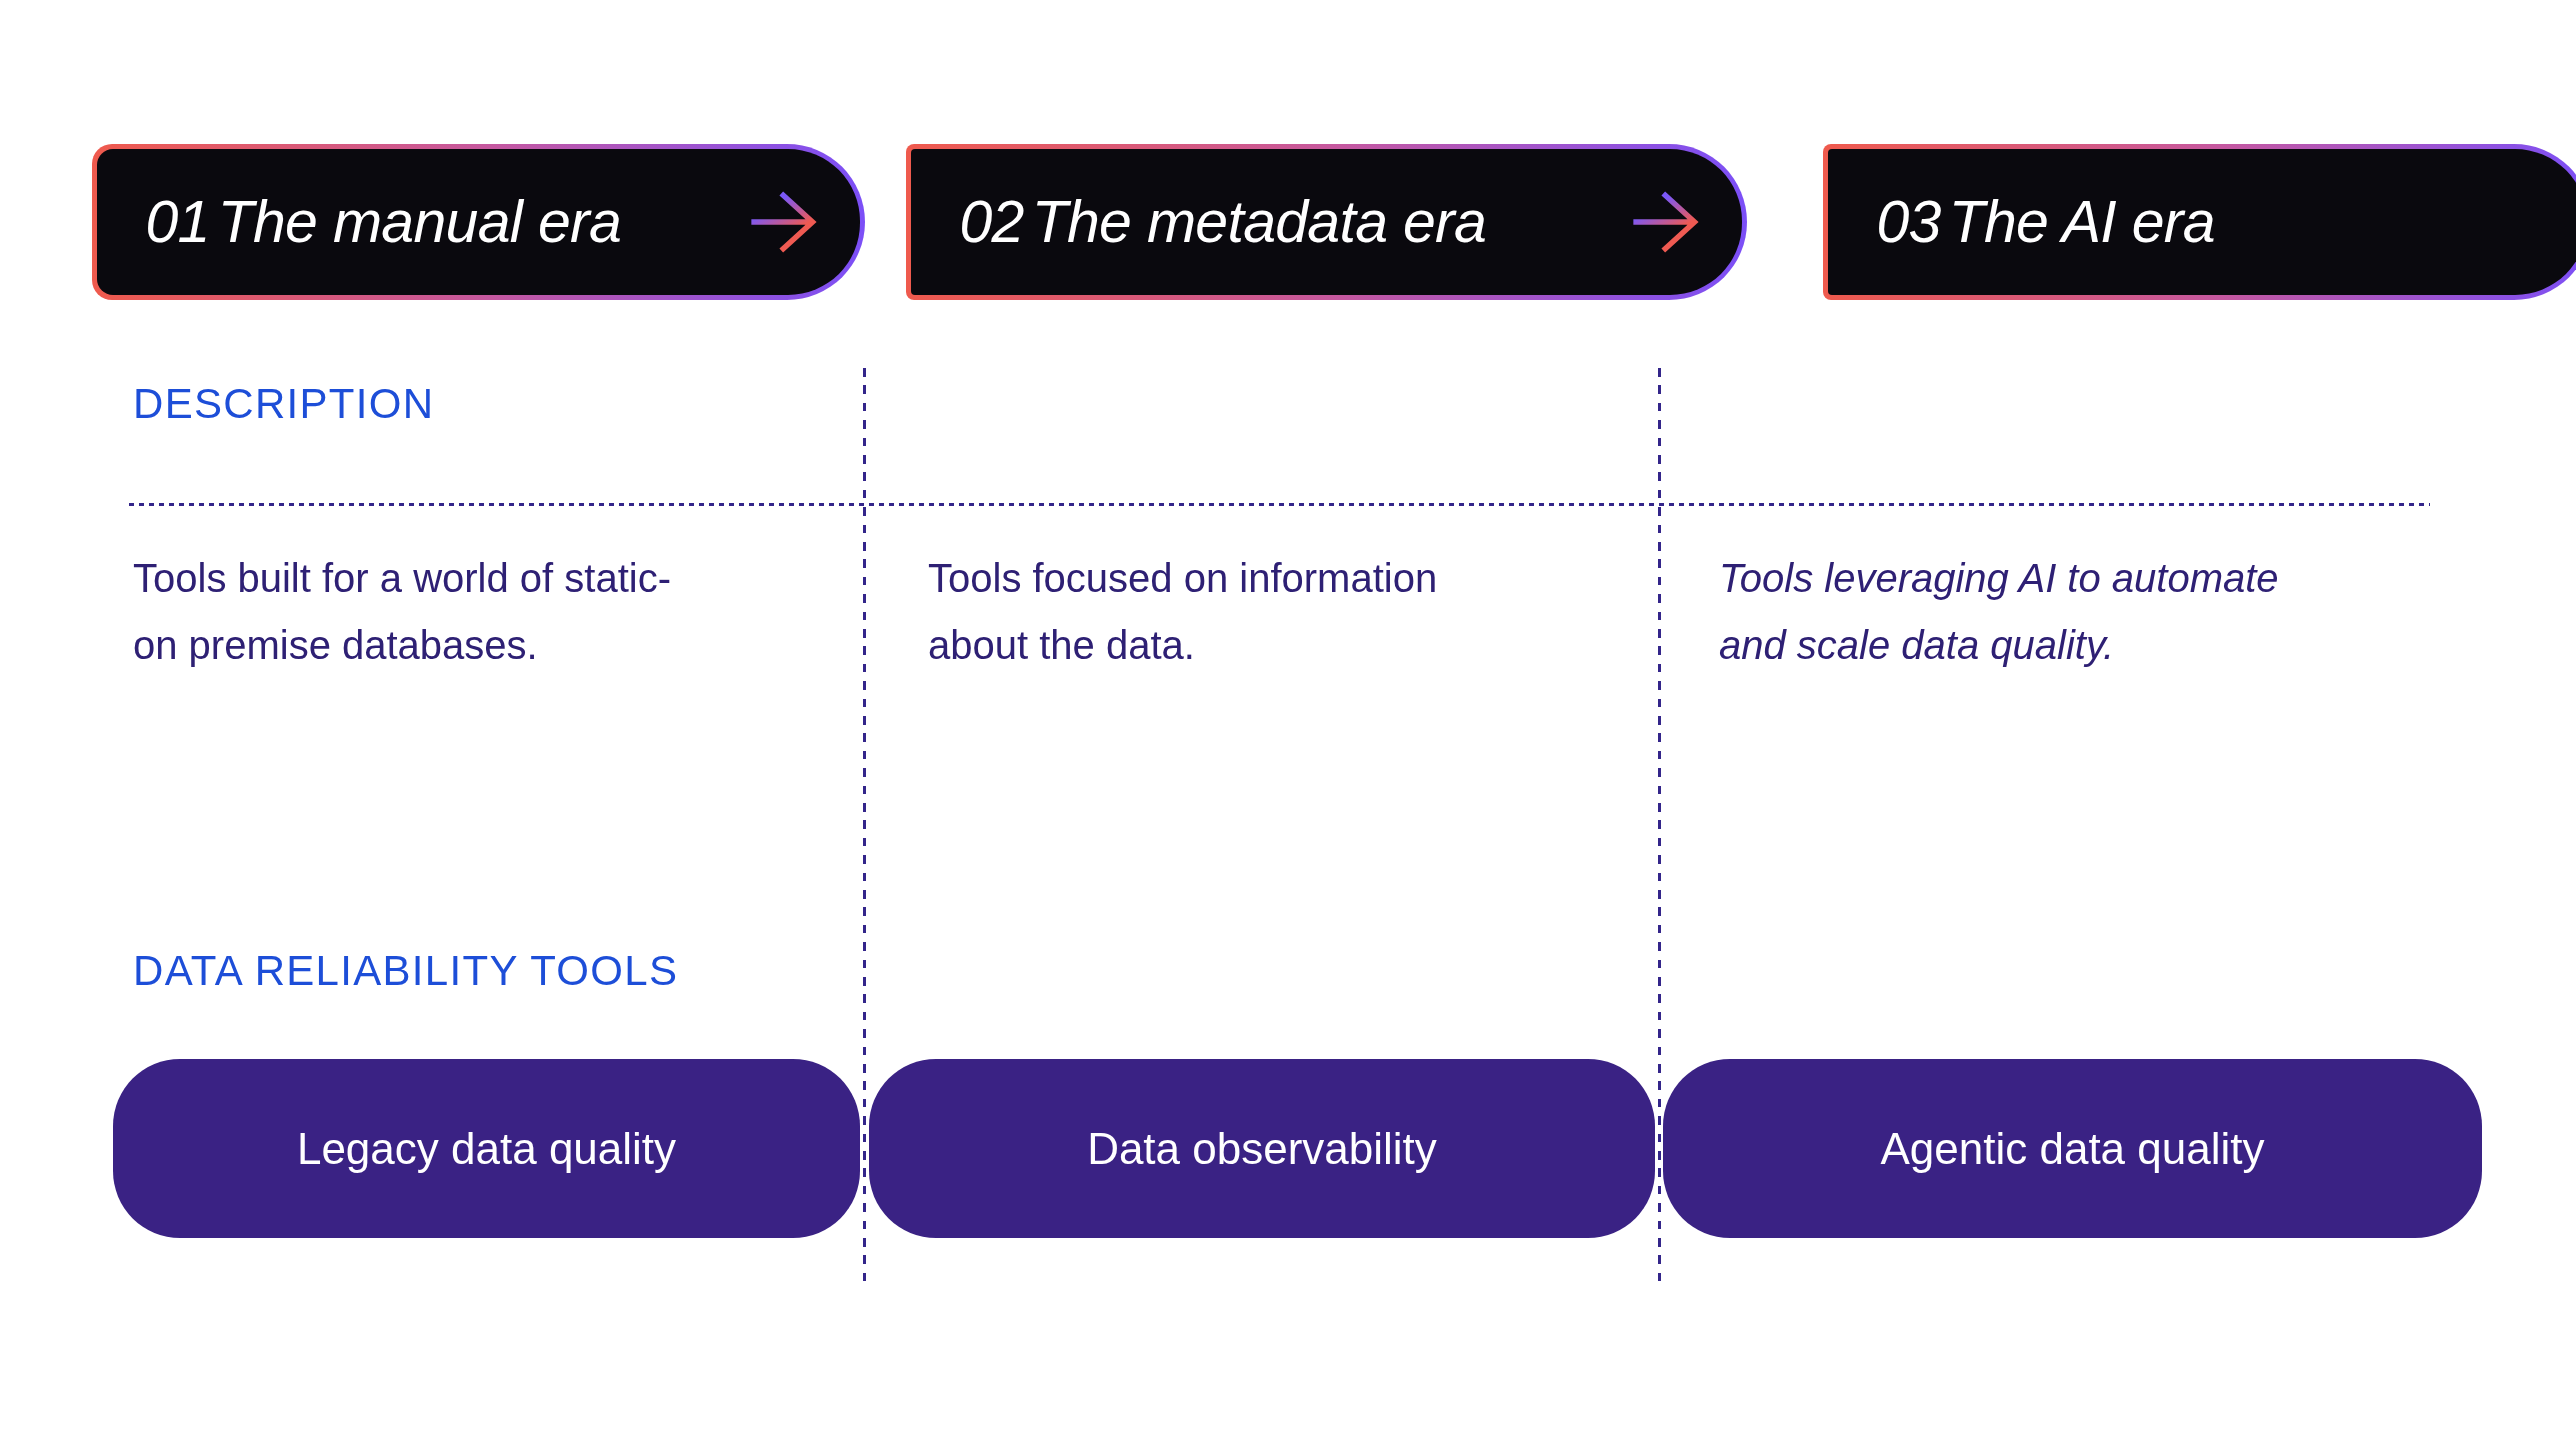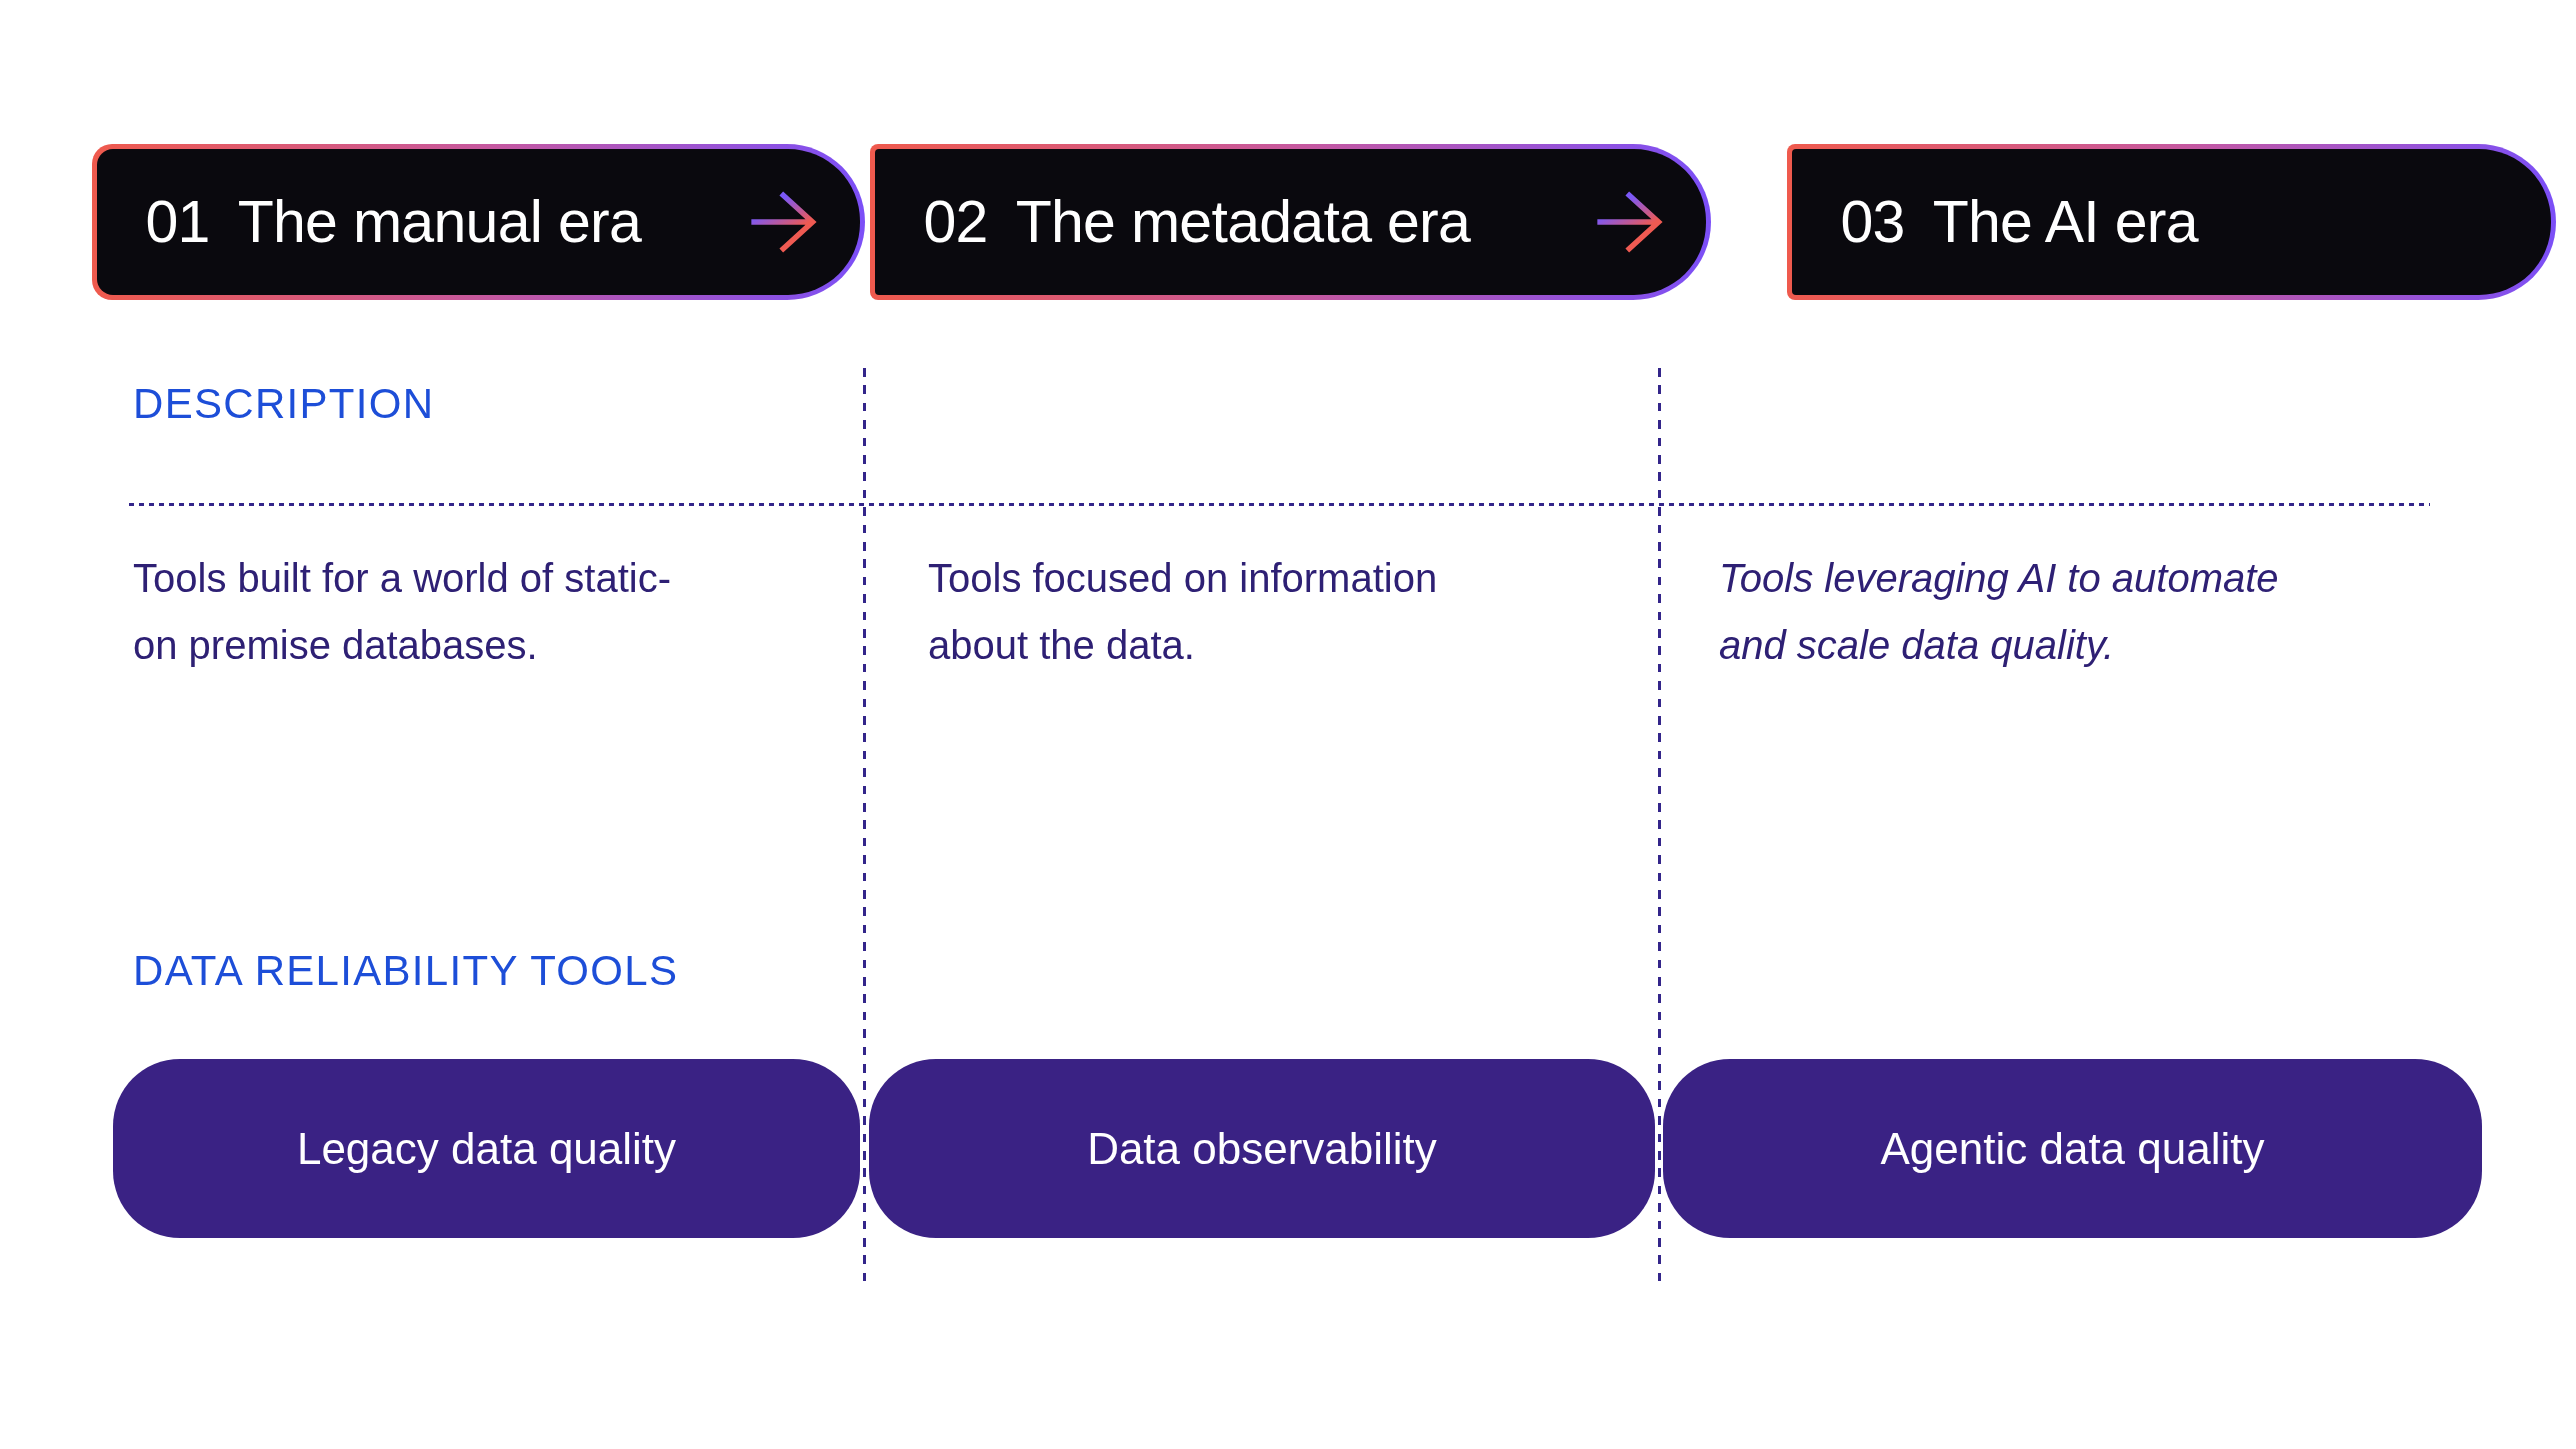--- a/index.html
+++ b/index.html
@@ -30,31 +30,32 @@
     height: 100%;
     background: #0a090e;
     display: flex;
     align-items: center;
     box-sizing: border-box;
     padding-left: 48px;
     position: relative;
   }
   .era-first { border-radius: 20px 78px 78px 20px; }
   .era-first .inner { border-radius: 16px 72px 72px 16px; }
-  .era-rest { border-radius: 8px 78px 78px 8px; }
+  .era-rest { border-radius: 8px 78px 78px 8px; margin-left: 36px; }
   .era-rest .inner { border-radius: 4px 72px 72px 4px; }
 
   .era-title {
     display: flex;
     align-items: baseline;
-    gap: 28px;
+    gap: 8px;
     color: #ffffff;
     font-size: 59px;
     letter-spacing: -0.7px;
     white-space: nowrap;
+    font-style: italic;
   }
   .era-arrow {
     position: absolute;
     right: 42px;
     top: 50%;
     transform: translateY(-50%);
     width: 68px;
     height: 63px;
   }
 

